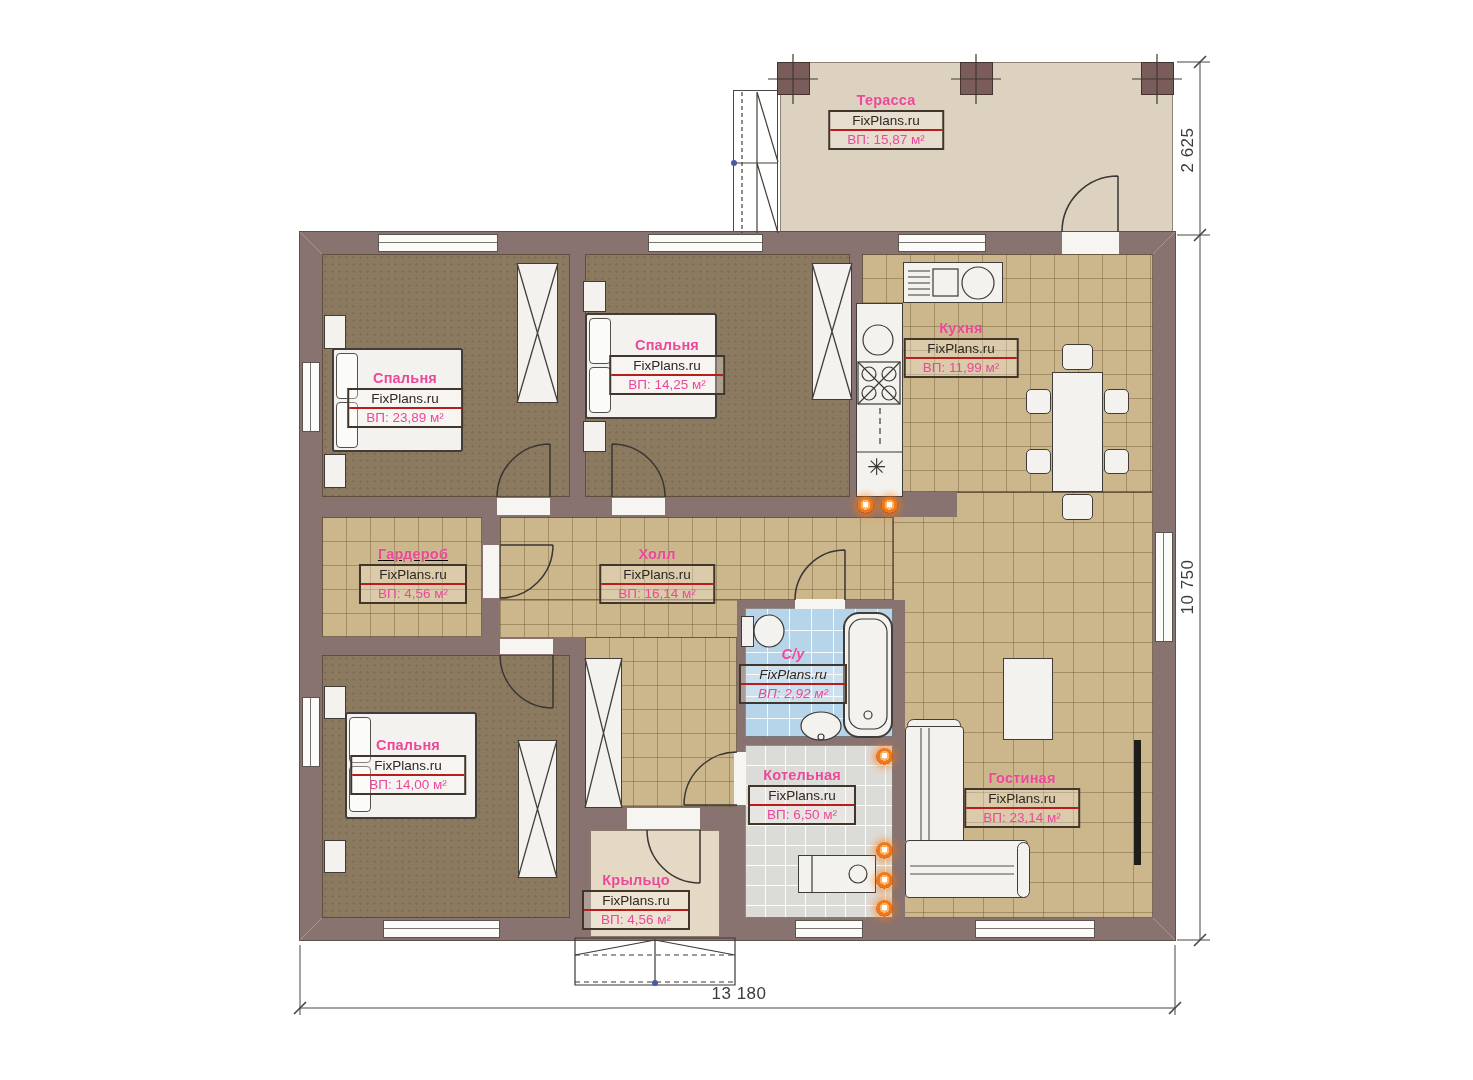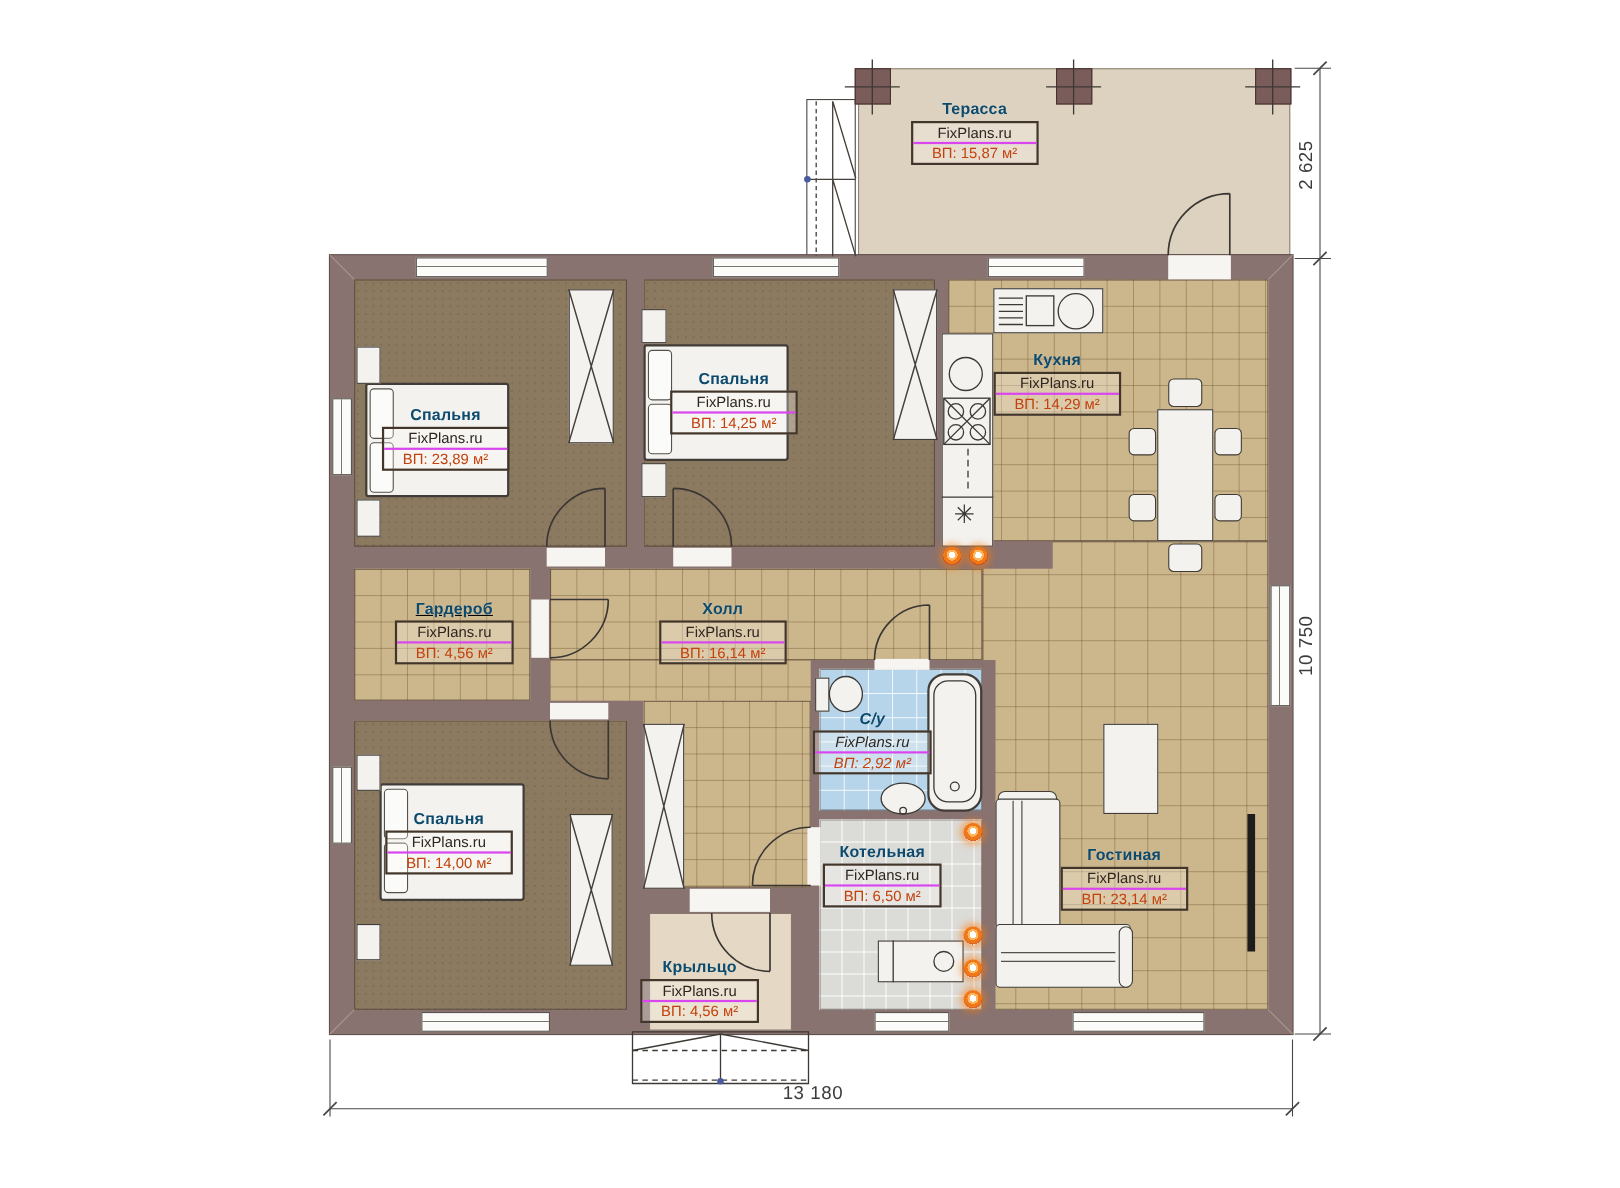--- a/index.html
+++ b/index.html
@@ -18,24 +18,24 @@
   .column{background-color:#7a5d5b;border:1px solid #46322f;box-sizing:border-box;}
   .window{position:absolute;background:#fbfbfa;border:1px solid #5a564f;box-sizing:border-box;}
   .winh{background-image:linear-gradient(to bottom, transparent 7px, #7b766d 7px, #7b766d 8px, transparent 8px);}
   .winv{background-image:linear-gradient(to right, transparent 7px, #7b766d 7px, #7b766d 8px, transparent 8px);}
   .opening{position:absolute;background:#f7f5f1;}
   .fixture{position:absolute;background:#f3f2ef;border:2px solid #413c37;box-sizing:border-box;}
   .thin{border-width:1px;}
   .pillow{position:absolute;background:#fbfbfa;border:1px solid #55504a;border-radius:4px;box-sizing:border-box;}
   .rad{position:absolute;width:17px;height:17px;border-radius:50%;background:radial-gradient(circle at 50% 45%, #ffffff 0 3px, #ffb45e 3px 5px, #f07818 5px 8px, rgba(223,78,7,.85) 8px 9px, transparent 9px);box-shadow:0 0 7px 3px rgba(255,122,10,.55);}
   .room-label{position:absolute;transform:translateX(-50%);text-align:center;z-index:40;}
-  .room-name{font-size:14.5px;font-weight:700;color:#0c4a6e;letter-spacing:.2px;margin-bottom:2px;text-shadow:0 0 2px rgba(255,255,255,.25);}
+  .room-name{font-size:14.5px;font-weight:700;color:#ec4899;letter-spacing:.2px;margin-bottom:2px;text-shadow:0 0 2px rgba(255,255,255,.25);}
   .label-box{display:inline-block;border:2px solid #42352a;background:rgba(255,252,244,.30);}
-  .label-box .wm{padding:1px 7px;font-size:13.5px;color:#2e2620;border-bottom:2px solid #d946ef;white-space:nowrap;}
-  .label-box .area{padding:1px 17px;font-size:13.5px;color:#c2410c;white-space:nowrap;}
+  .label-box .wm{padding:1px 7px;font-size:13.5px;color:#2e2620;border-bottom:2px solid #b91c1c;white-space:nowrap;}
+  .label-box .area{padding:1px 17px;font-size:13.5px;color:#ec4899;white-space:nowrap;}
   .dim{position:absolute;font-size:17px;color:#3c3c3c;letter-spacing:.5px;z-index:40;text-align:center;}
   .snow{position:absolute;font-size:23px;color:#3a3631;z-index:22;line-height:1;}
   svg.overlay{position:absolute;left:0;top:0;z-index:30;pointer-events:none;}
   .z1{z-index:1}.z2{z-index:2}.z3{z-index:3}.z4{z-index:4}.z6{z-index:35}
 </style>
 </head>
 <body>
 
 <div class="plan">
 
@@ -229,21 +229,21 @@
     <div class="room-name">Спальня</div>
     <div class="label-box">
       <div class="wm">FixPlans.ru</div>
       <div class="area">ВП: 14,25 м²</div>
     </div>
   </div>
   <div class="room-label" style="left:961px;top:320px;">
     <div class="room-name">Кухня</div>
     <div class="label-box">
       <div class="wm">FixPlans.ru</div>
-      <div class="area">ВП: 14,29 м²</div>
+      <div class="area">ВП: 11,99 м²</div>
     </div>
   </div>
   <div class="room-label" style="left:413px;top:546px;text-decoration:underline;">
     <div class="room-name">Гардероб</div>
     <div class="label-box">
       <div class="wm">FixPlans.ru</div>
       <div class="area">ВП: 4,56 м²</div>
     </div>
   </div>
   <div class="room-label" style="left:657px;top:546px;">

